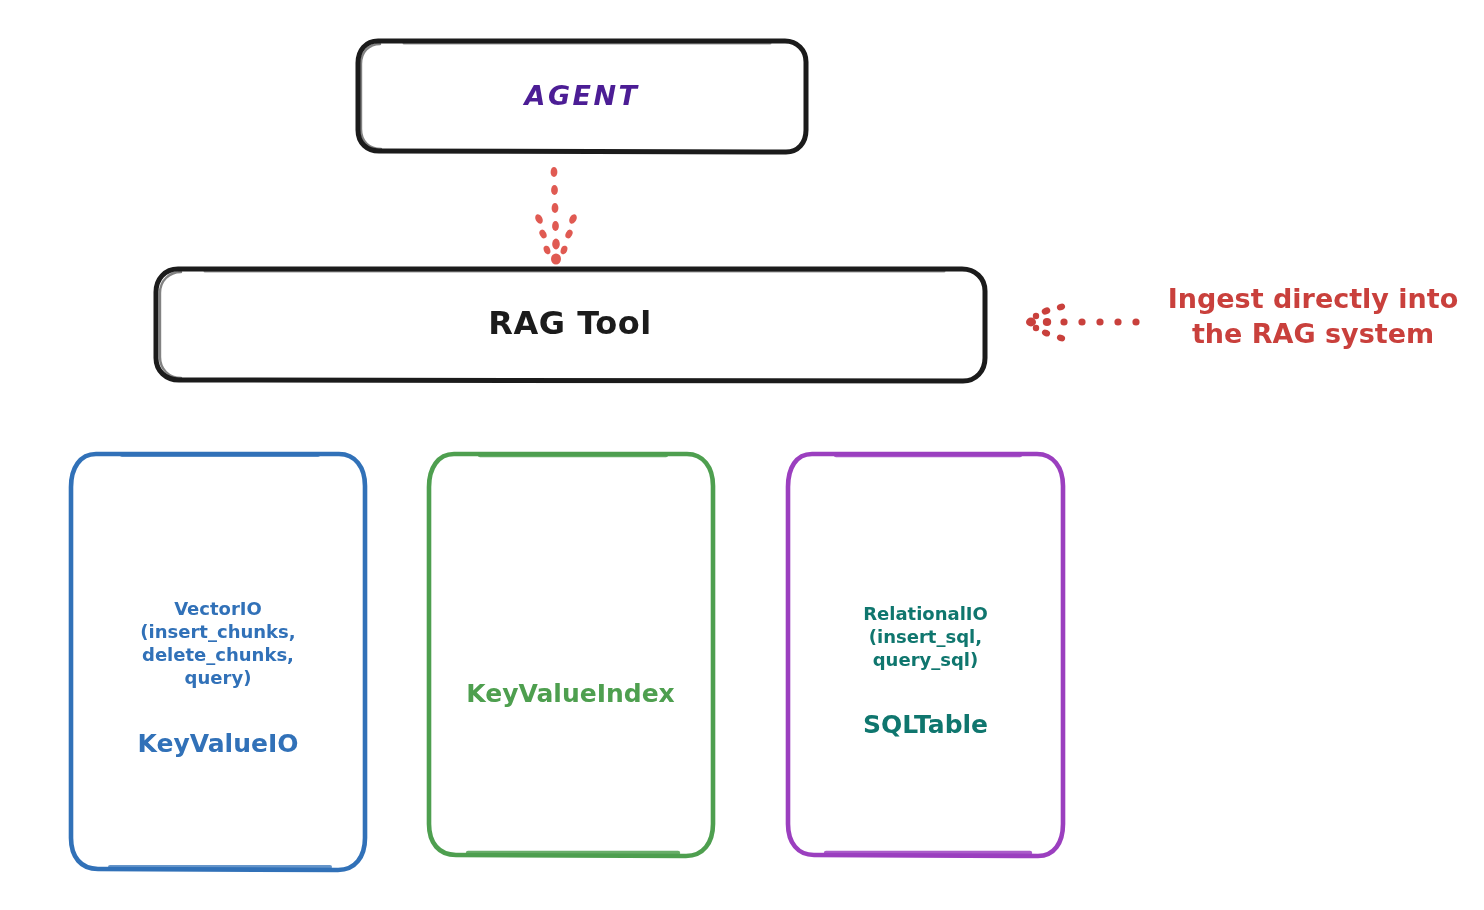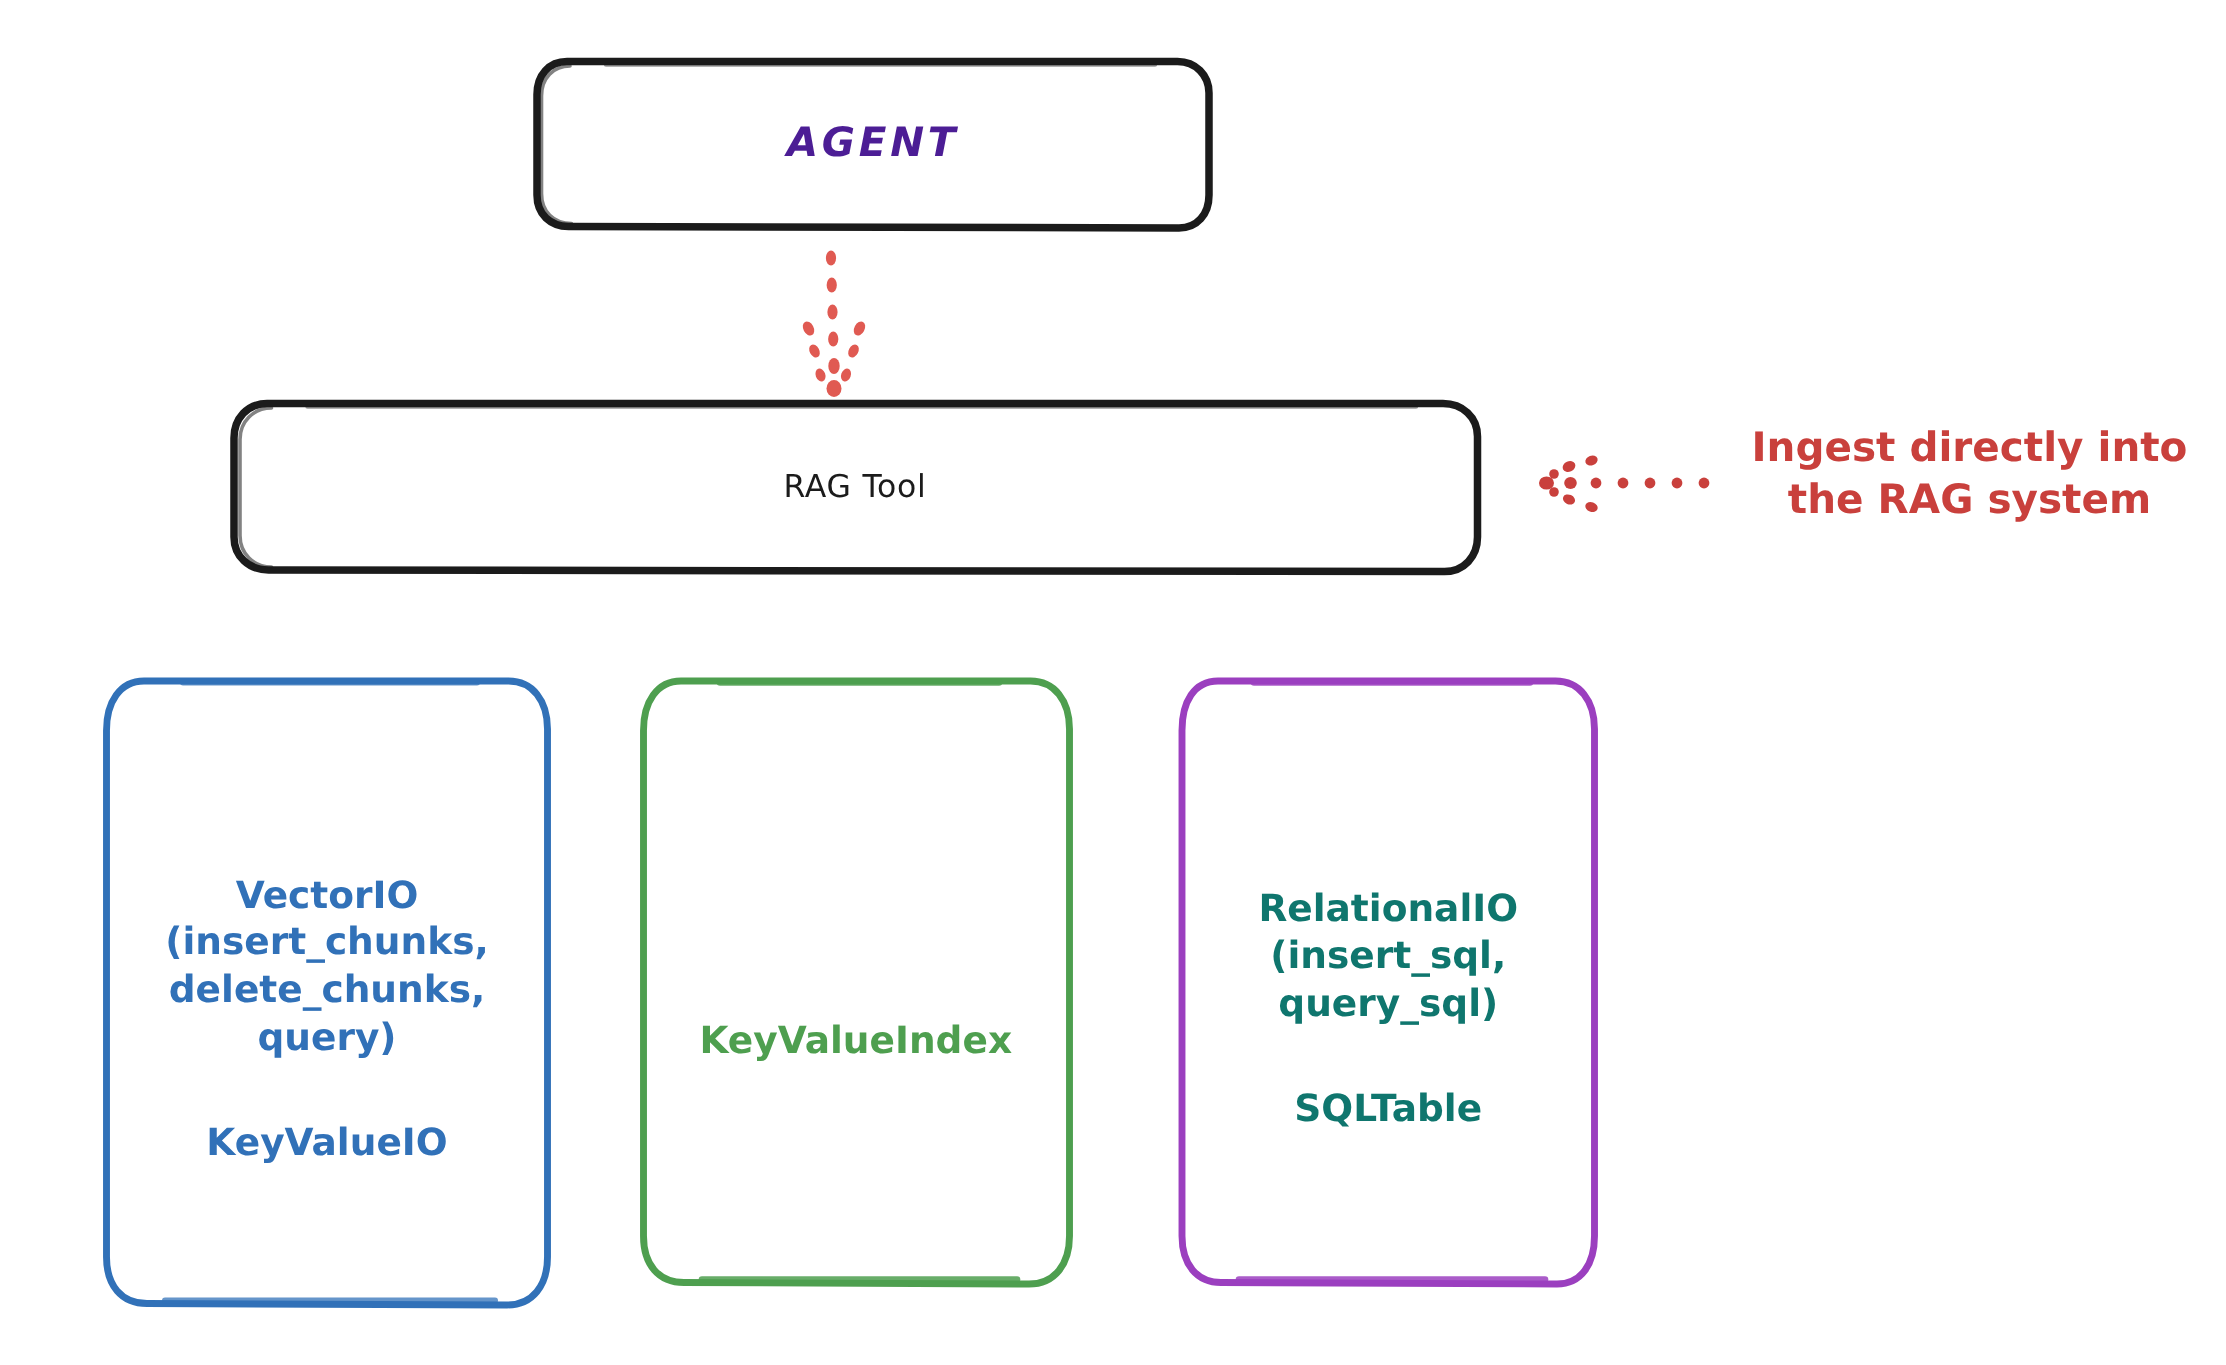--- a/index.html
+++ b/index.html
@@ -52,36 +52,36 @@
 
   
   #rag-tool-box {
     left: 155px;
     top: 268px;
     width: 830px;
     height: 112px;
   }
   #rag-tool-box .node-label {
     font-family: "DejaVu Sans", sans-serif;
-    font-weight: 400;
-    font-size: 21px;
+    font-weight: 700;
+    font-size: 32px;
     letter-spacing: 0.5px;
     color: #1b1b1b;
     text-align: right;
   }
 
   
   .provider {
     top: 452px;
     padding: 0 6px;
   }
   .provider .api-label {
     font-family: "DejaVu Sans", sans-serif;
     font-weight: 700;
-    font-size: 25px;
+    font-size: 18px;
     line-height: 1.27;
     white-space: pre-line;
   }
   .provider .index-label {
     font-family: "DejaVu Sans", sans-serif;
     font-weight: 700;
     font-size: 25px;
     line-height: 1.27;
     margin-top: 38px;
     white-space: pre-line;

